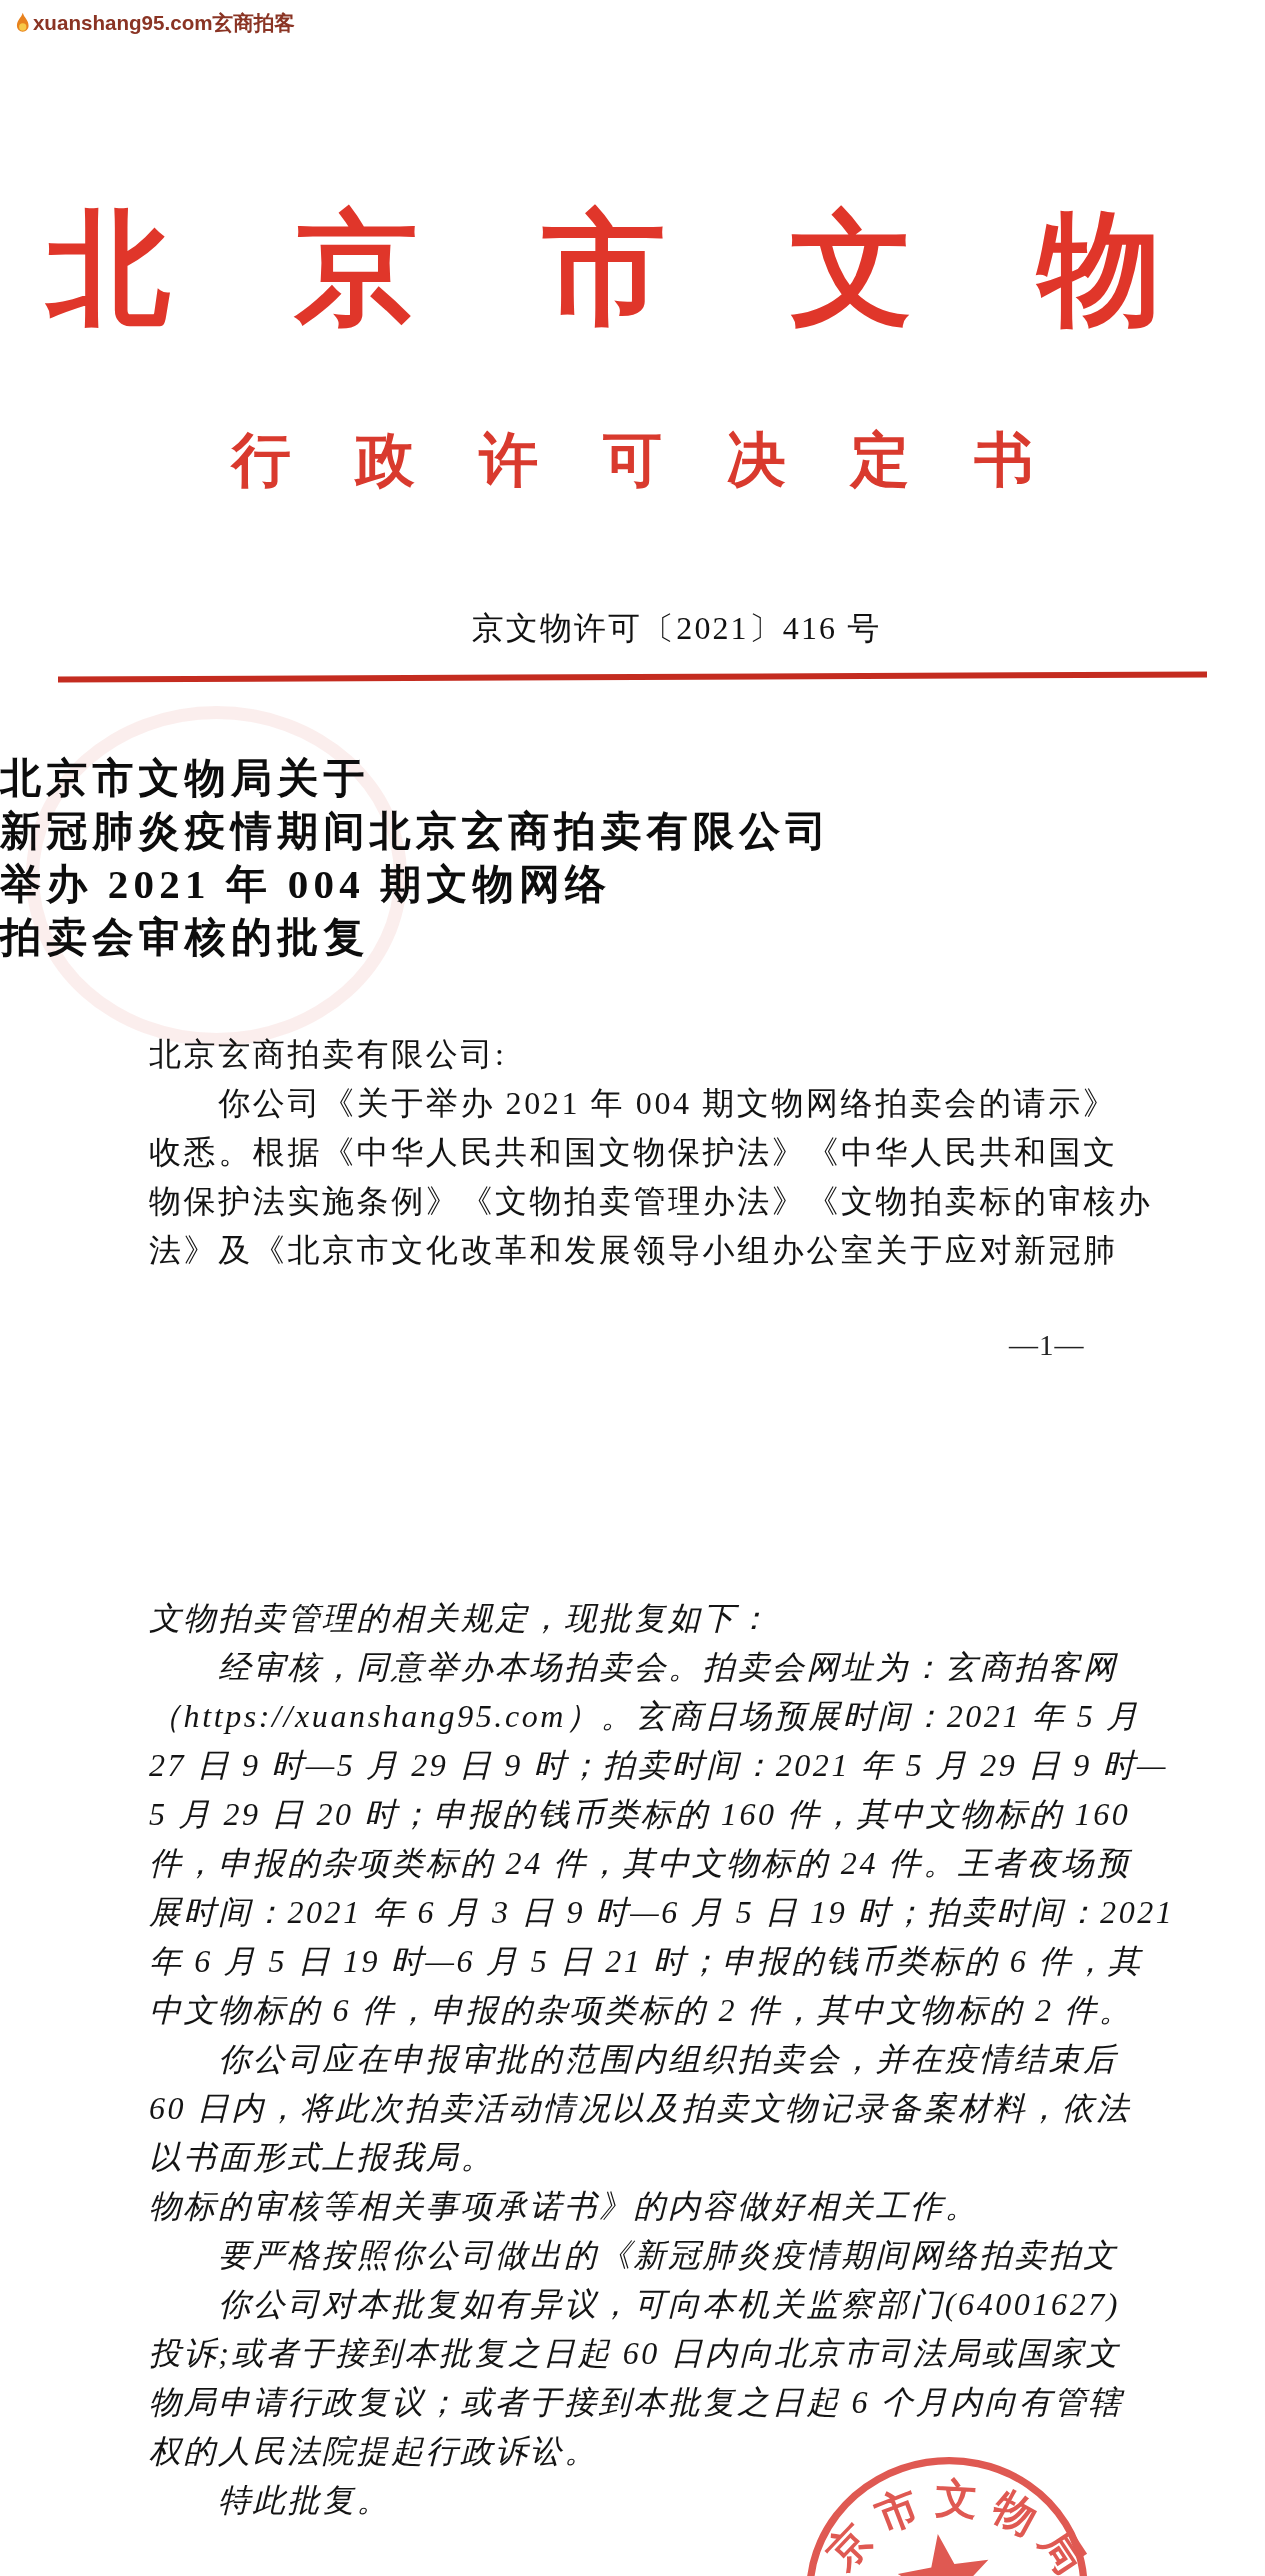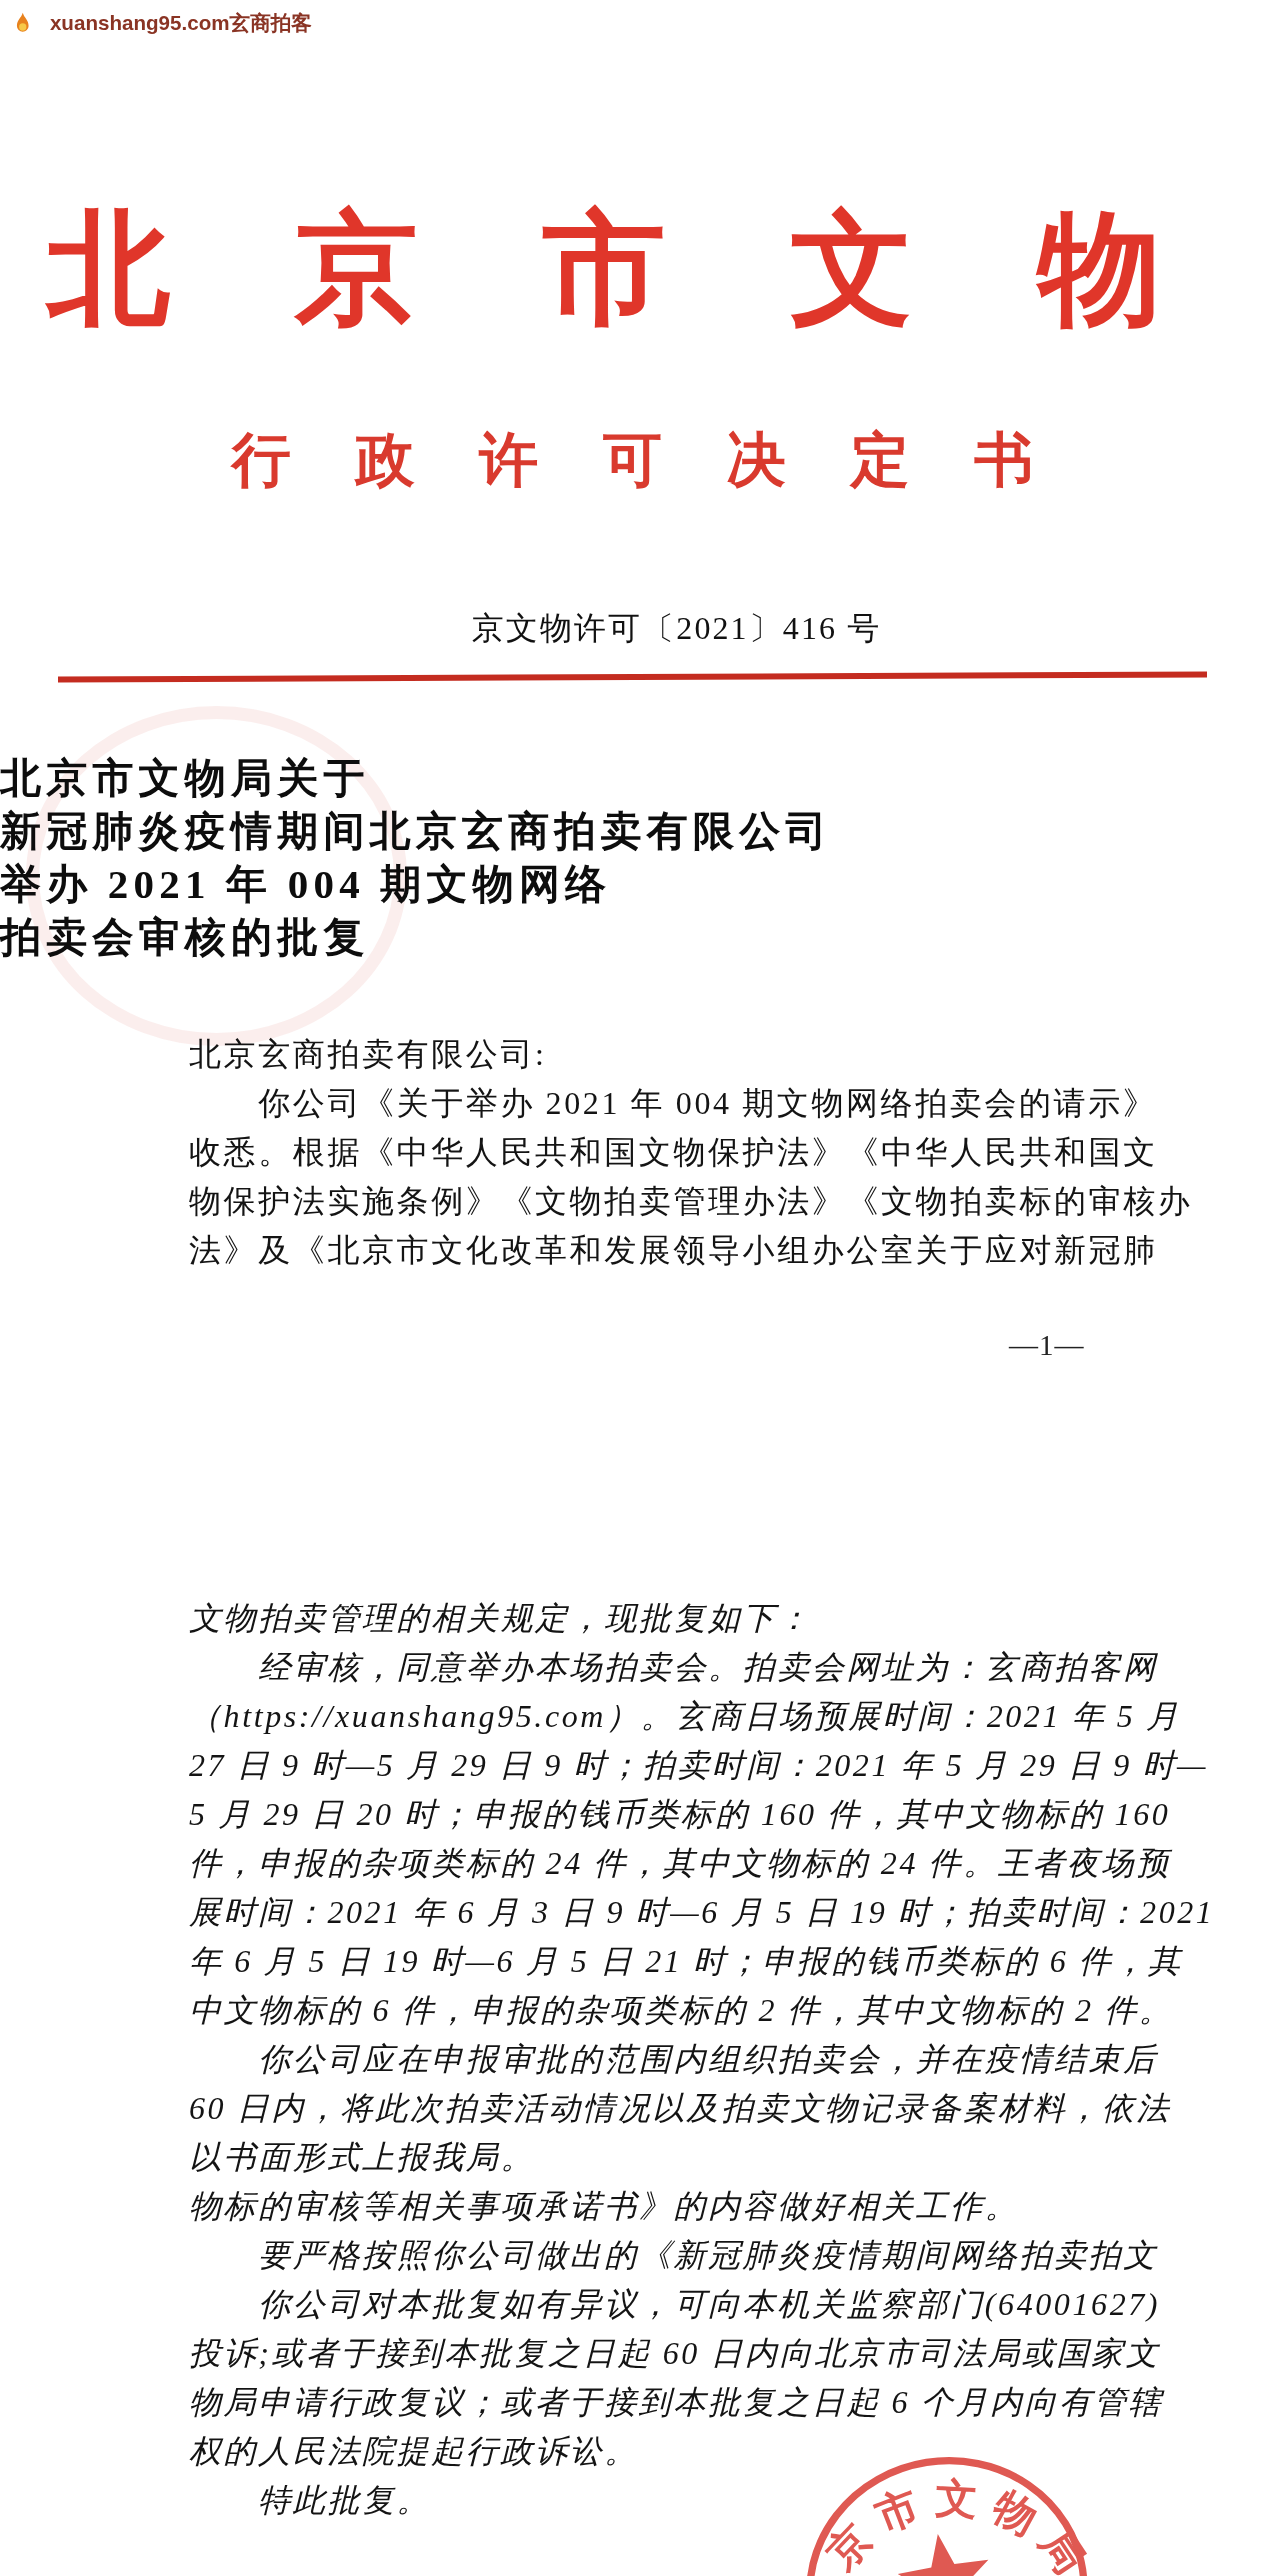--- a/index.html
+++ b/index.html
@@ -5,21 +5,21 @@
   html,body{margin:0;padding:0;background:#888;}
   .page{
     position:relative;
     width:1265px;height:3284px;
     background:#ffffff;
     overflow:hidden;
     font-family:"Liberation Serif","DejaVu Serif",serif;
     color:#151515;
   }
   
-  .wm{position:absolute;display:flex;align-items:center;gap:18px;
+  .wm{position:absolute;display:flex;align-items:center;gap:1px;
       font-family:"Liberation Sans","DejaVu Sans",sans-serif;
       font-size:20.6px;font-weight:700;color:#8a3424;white-space:nowrap;}
   .wm-top{left:14.4px;top:9.3px;}
   .wm svg{display:block;}
   
   .agency{
     position:absolute;left:0;top:188px;width:100%;
     text-align:center;color:#e0362a;
     font-size:123px;font-weight:700;letter-spacing:47px;padding-left:47px;
     box-sizing:border-box;white-space:nowrap;
@@ -49,21 +49,21 @@
     position:absolute;left:0;top:752px;width:100%;
     text-align:left;font-size:41px;font-weight:700;
     letter-spacing:5.2px;line-height:53px;color:#0d0d0d;white-space:nowrap;
   }
   
   .body-block{position:absolute;left:149px;width:969px;}
   .body-p1{top:1030px;}
   .body-p2{top:1594px;font-style:italic;}
   .bodyline{
     height:49px;line-height:49px;font-size:32px;letter-spacing:2.6px;
-    white-space:nowrap;color:#141414;margin-left:40px;
+    white-space:nowrap;color:#141414;
   }
   .page-num{position:absolute;font-size:29px;letter-spacing:1px;color:#222;white-space:nowrap;}
   .pn1{left:1009px;top:1329px;}
   
   .seal{position:absolute;left:800px;top:2453px;width:294px;height:278px;
         transform:rotate(-9deg);opacity:0.92;}
 </style>
 </head>
 <body>
 

